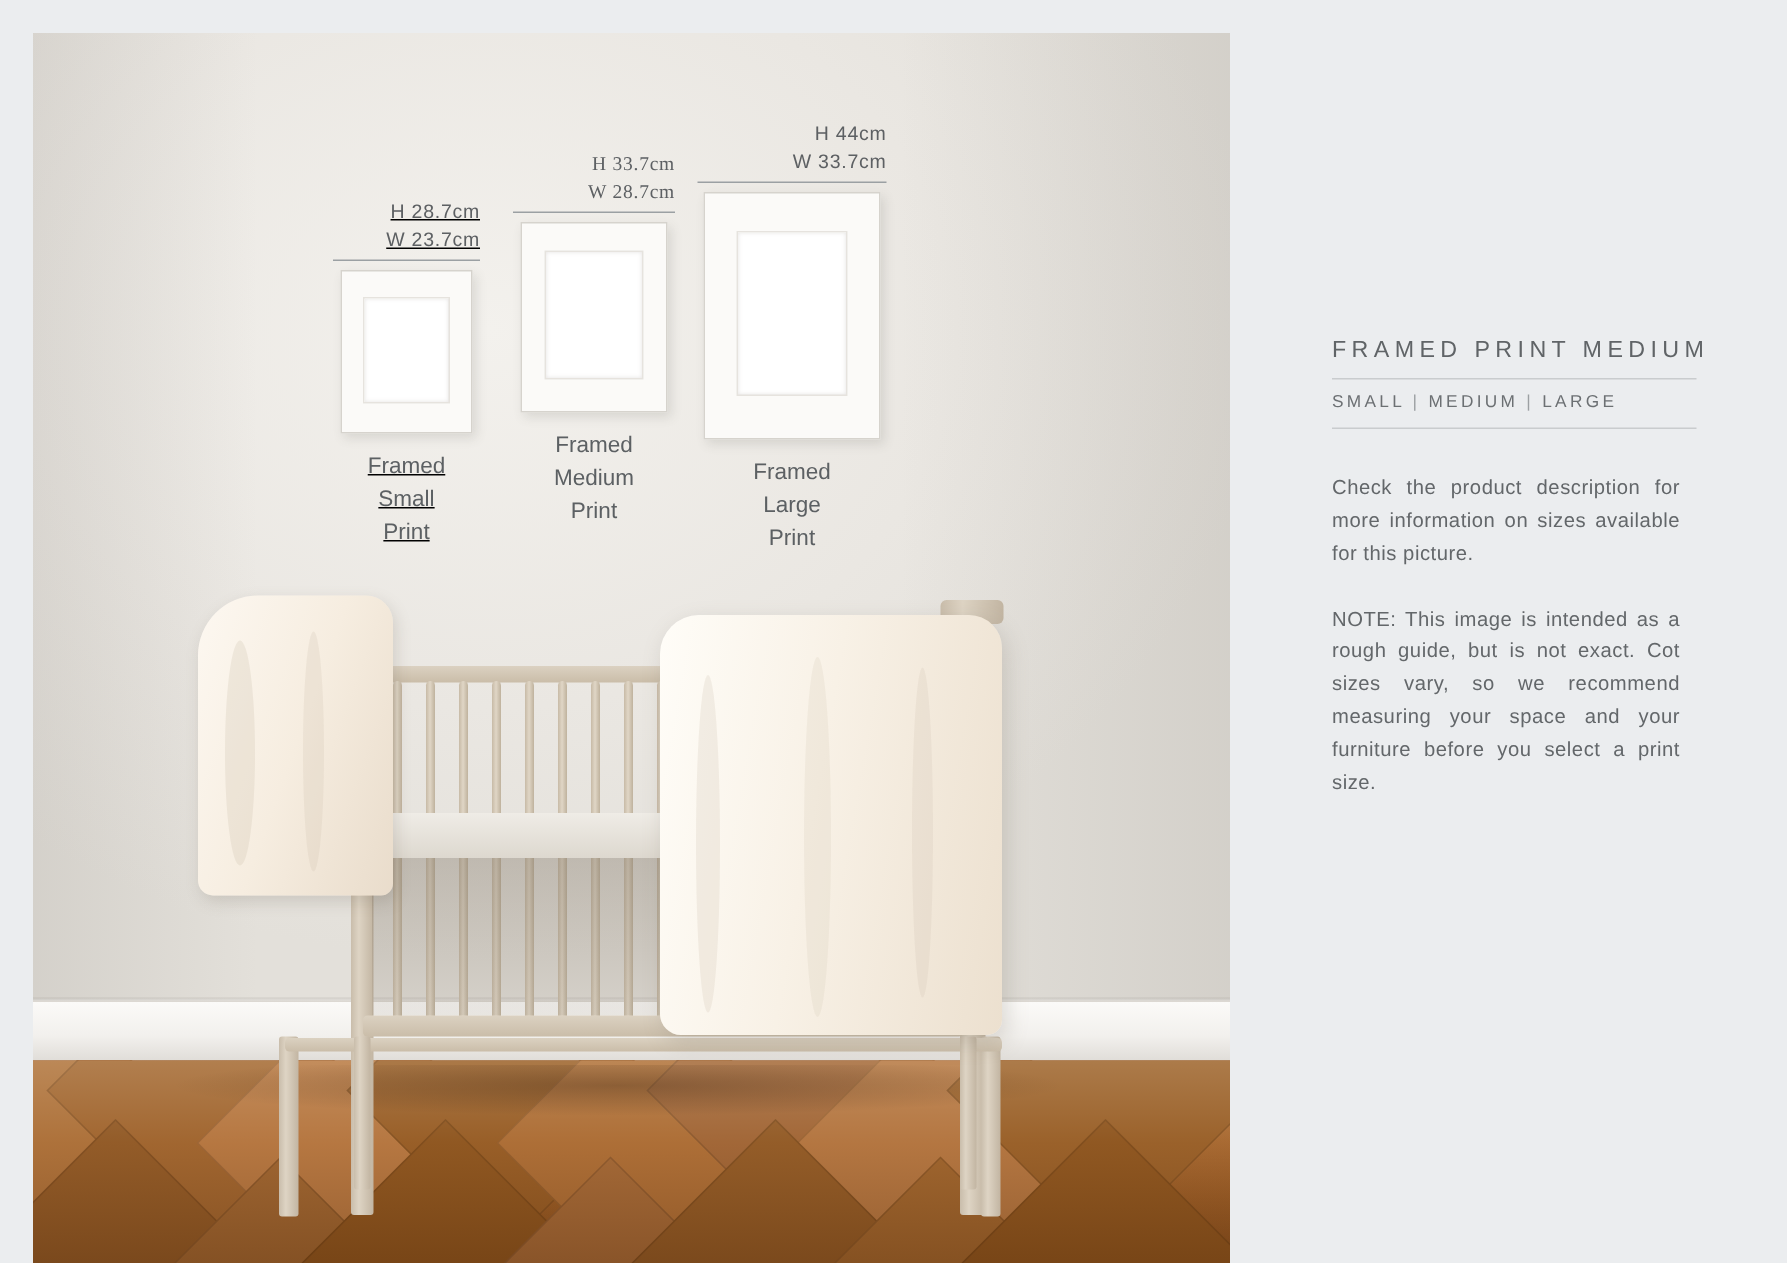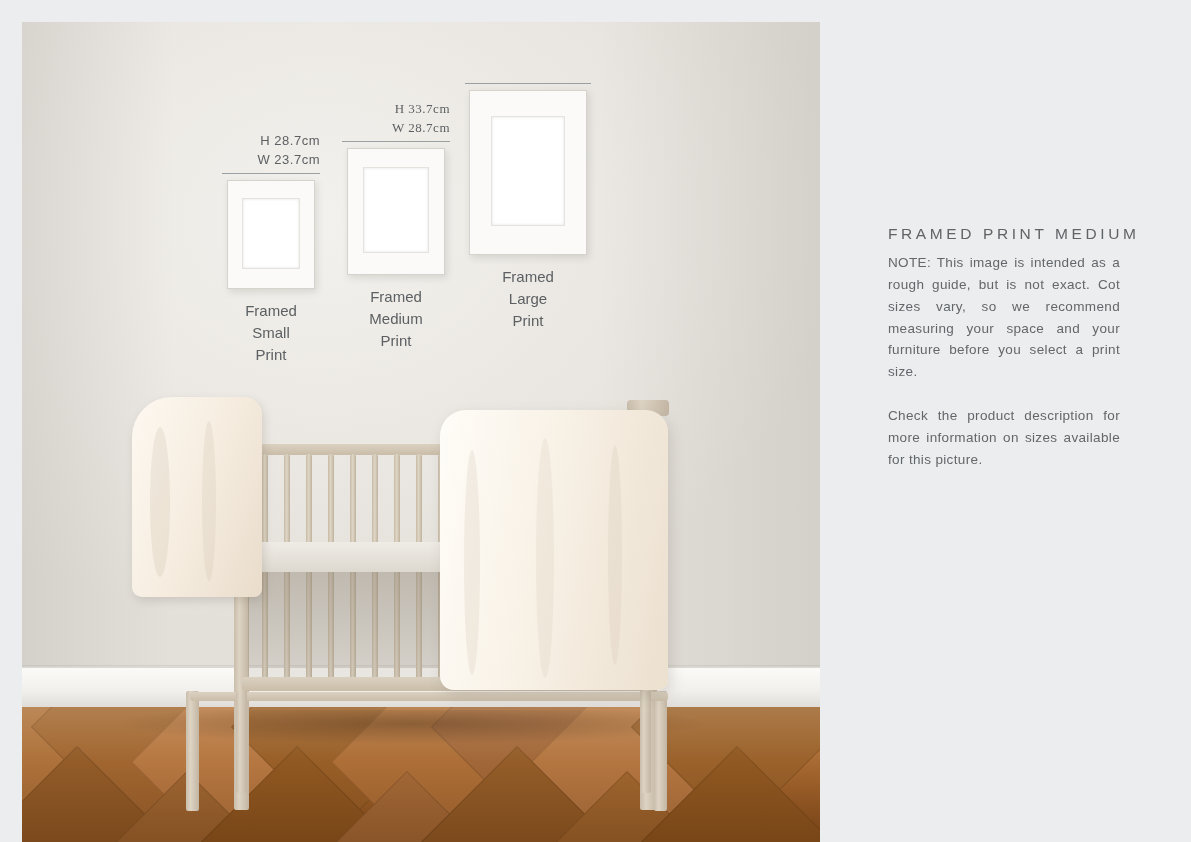--- a/index.html
+++ b/index.html
@@ -194,21 +194,21 @@
 <body>
 
 <div class="page">
 
   <div class="photo">
 
     <div class="wall"></div>
     <div class="wall-shadow-left"></div>
     <div class="wall-shadow-right"></div>
 
-    <div class="frame-group" style="left:200px; top:110px; width:100px;">
+    <div class="frame-group" style="left:200px; top:110px; width:100px;text-decoration:underline;">
       <div class="dim-label" style="width:98px;">H  28.7cm
 W  23.7cm</div>
       <div class="dim-rule" style="width:98px;"></div>
       <div class="frame" style="width:88px; height:109px; margin-top:6px; margin-left:5px;">
         <div class="mat" style="left:14px; top:17px; right:14px; bottom:19px;"></div>
       </div>
       <div class="frame-caption" style="width:98px;">Framed
 Small
 Print</div>
     </div>
@@ -219,20 +219,22 @@
       <div class="dim-rule" style="width:108px;"></div>
       <div class="frame" style="width:98px; height:127px; margin-top:6px; margin-left:5px;">
         <div class="mat" style="left:15px; top:18px; right:15px; bottom:21px;"></div>
       </div>
       <div class="frame-caption" style="width:108px;">Framed
 Medium
 Print</div>
     </div>
 
     <div class="frame-group" style="left:443px; top:58px; width:128px;">
+      <div class="dim-label" style="width:126px;">H  44cm
+W  33.7cm</div>
       <div class="dim-rule" style="width:126px;"></div>
       <div class="frame" style="width:118px; height:165px; margin-top:6px; margin-left:4px;">
         <div class="mat" style="left:21px; top:25px; right:21px; bottom:28px;"></div>
       </div>
       <div class="frame-caption" style="width:126px;">Framed
 Large
 Print</div>
     </div>
 
     <div class="skirting-top"></div>
@@ -304,17 +306,24 @@
     <div class="blanket-right">
       <div class="blanket-fold" style="left:24px; top:40px; width:16px; height:225px; background:rgba(205,192,173,0.22);"></div>
       <div class="blanket-fold" style="left:96px; top:28px; width:18px; height:240px; background:rgba(205,192,173,0.18);"></div>
       <div class="blanket-fold" style="left:168px; top:35px; width:14px; height:220px; background:rgba(205,192,173,0.20);"></div>
     </div>
 
   </div>
 
   <div class="panel">
     <h1 class="panel-title">FRAMED PRINT MEDIUM</h1>
+    <div class="panel-sub">
+      <span>SMALL</span>
+      <span class="divider">|</span>
+      <span>MEDIUM</span>
+      <span class="divider">|</span>
+      <span>LARGE</span>
+    </div>
+    <p class="panel-p">Check the product description for more information on sizes available for this picture.</p>
     <p class="panel-p">NOTE: This image is intended as a rough guide, but is not exact. Cot sizes vary, so we recommend measuring your space and your furniture before you select a print size.</p>
-    <p class="panel-p">Check the product description for more information on sizes available for this picture.</p>
   </div>
 
 </div>
 
 </body></html>

